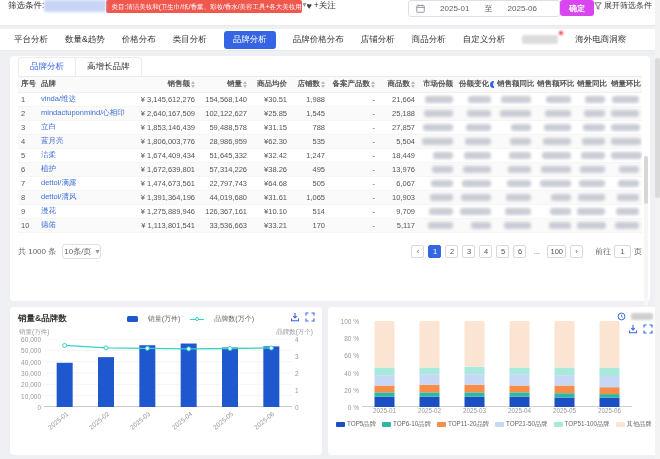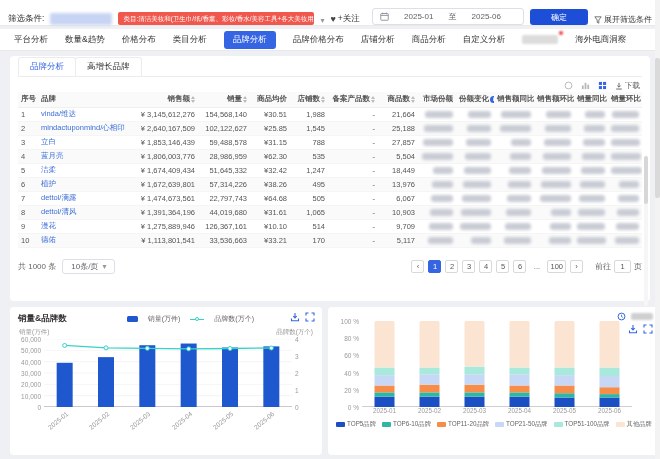--- a/index.html
+++ b/index.html
@@ -1,34 +1,34 @@
 <!DOCTYPE html>
 <html><head>
 <meta charset="utf-8">
 <style>
   * { margin:0; padding:0; box-sizing:border-box; }
   body { font-family:"Liberation Sans","DejaVu Sans",sans-serif; }
   .screen { position:relative; width:660px; height:459px; background:#eef0f3; overflow:hidden; }
 
   
   .filter-bar { height:26px; background:#fff; border-bottom:1px solid #e9e9e9;
-    display:flex; align-items:flex-end; padding:0 8px; gap:6px; font-size:8.5px; color:#333; }
+    display:flex; align-items:flex-start; padding:0 8px; font-size:8.5px; color:#333; }
   .redacted-box { width:62px; height:12px; background:#c8d4f4; border-radius:2px; filter:blur(1.5px); }
   .red-tag { background:#f0574d; color:#fff; font-size:6.5px; height:13px; line-height:13px;
     padding:0 5px; border-radius:2px; max-width:196px; white-space:nowrap; overflow:hidden; }
   .red-tag span { filter:blur(0.4px); }
   .caret { color:#999; font-size:8px; }
   .follow { display:flex; align-items:center; gap:2px; color:#333; }
   .heart { color:#444; font-size:9px; line-height:1; }
   .fb-spacer { flex:1; }
   .date-range { border:1px solid #dcdfe6; border-radius:3px; height:17px; width:152px;
     display:flex; align-items:center; padding:0 7px; gap:0; color:#606266; font-size:8px; background:#fff; }
   .date-range .dval { flex:1; text-align:center; }
-  .btn-confirm { background:#1d4ed8; color:#fff; border:none; border-radius:3px; font-size:8px;
-    height:16px; padding:0 21px; cursor:pointer; }
+  .btn-confirm { background:#d946ef; color:#fff; border:none; border-radius:3px; font-size:8px;
+    height:16px; padding:0 9px; cursor:pointer;font-weight:bold; }
   .expand-link { display:flex; align-items:center; gap:2px; font-size:8px; color:#333; cursor:pointer; }
 
   
   .nav-tabs { height:22px; background:#fff; margin-top:3px; display:flex; align-items:center;
     padding:0 14px; gap:17px; font-size:8.5px; color:#333; border-bottom:1px solid #e9e9e9; }
   .nav-tab { cursor:pointer; white-space:nowrap; }
   .nav-tab.active { background:#3565e3; color:#fff; padding:3px 9px; border-radius:3px; }
   .nav-tab.redacted { position:relative; width:36px; height:9px; background:#dcdcdc; border-radius:2px; filter:blur(0.8px); }
   .nav-tab .dot { position:absolute; top:-4px; right:-5px; width:4px; height:4px; border-radius:50%;
     background:#e33; filter:none; }
@@ -56,21 +56,21 @@
   .sorter .dn { border-top:3px solid #bbb; }
   .info-dot { display:inline-block; width:7px; height:7px; border-radius:50%; background:#3565e3; color:#fff;
     font-size:5px; line-height:7px; text-align:center; vertical-align:middle; margin-left:1px; font-style:normal; }
   .blur-pill { height:7px; background:#c9ccd4; border-radius:3px; filter:blur(1.6px); margin-left:auto; }
 
   .v-scrollbar { position:absolute; right:2px; top:100px; width:4px; height:150px; background:#f6f6f6; border-radius:2px; }
   .v-scrollbar .thumb { width:4px; height:48px; background:#d7d7d7; border-radius:2px; }
 
   .pagination { display:flex; align-items:center; margin-top:11px; font-size:8px; color:#666; gap:6px; }
   .psize { border:1px solid #dcdfe6; border-radius:3px; height:15px; display:flex; align-items:center;
-    gap:4px; padding:0 8px; color:#606266; cursor:pointer; }
+    gap:4px; padding:0 1px; color:#606266; cursor:pointer; }
   .pg-spacer { flex:1; }
   .pager { display:flex; align-items:center; gap:4px; }
   .pbtn { min-width:13px; height:13px; border:1px solid #d9d9d9; border-radius:2px; background:#fff;
     display:flex; align-items:center; justify-content:center; font-size:7.5px; color:#555; cursor:pointer; padding:0 2px; }
   .pbtn.active { background:#3565e3; border-color:#3565e3; color:#fff; }
   .pbtn.ellipsis { border:none; }
   .goto { display:flex; align-items:center; gap:3px; margin-left:6px; }
   .goto input { width:17px; height:13px; border:1px solid #d9d9d9; border-radius:2px; text-align:center;
     font-size:7.5px; color:#555; }
 
@@ -163,43 +163,20 @@
       </div>
       <div class="nav-tab">海外电商洞察</div>
     </div>
 
   <div class="main-card">
     <div class="sub-tabs" id="sub-tabs">
         <div class="sub-tab active">品牌分析</div>
         <div class="sub-tab">高增长品牌</div>
       </div>
 
-    <div class="tbl-toolbar">
-      <svg width="9" height="9" viewBox="0 0 10 10">
-          <circle cx="5" cy="5" r="3.8" fill="none" stroke="#b8b8b8" stroke-width="1.1"></circle>
-        </svg>
-      <svg width="9" height="9" viewBox="0 0 10 10">
-          <rect x="1" y="5" width="2" height="4" fill="#b8b8b8"></rect>
-          <rect x="4" y="2" width="2" height="7" fill="#b8b8b8"></rect>
-          <rect x="7" y="4" width="2" height="5" fill="#b8b8b8"></rect>
-        </svg>
-      <svg width="9" height="9" viewBox="0 0 10 10">
-          <rect x="1" y="1" width="3.4" height="3.4" fill="#3565e3"></rect>
-          <rect x="5.6" y="1" width="3.4" height="3.4" fill="#3565e3"></rect>
-          <rect x="1" y="5.6" width="3.4" height="3.4" fill="#3565e3"></rect>
-          <rect x="5.6" y="5.6" width="3.4" height="3.4" fill="#3565e3"></rect>
-        </svg>
-      <span class="dl">
-        <svg width="8" height="8" viewBox="0 0 10 10">
-            <path d="M5 1 V6 M3 4.5 L5 6.5 L7 4.5" fill="none" stroke="#555" stroke-width="1.1"></path>
-            <line x1="1.5" y1="8.8" x2="8.5" y2="8.8" stroke="#555" stroke-width="1.1"></line>
-          </svg>
-        <span>下载</span>
-      </span>
-    </div>
 
     <table>
       <colgroup id="tbl-cols">
           <col style="width: 20px;">
           <col style="width: 88px;">
           <col style="width: 72px;">
           <col style="width: 52px;">
           <col style="width: 40px;">
           <col style="width: 38px;">
           <col style="width: 50px;">

